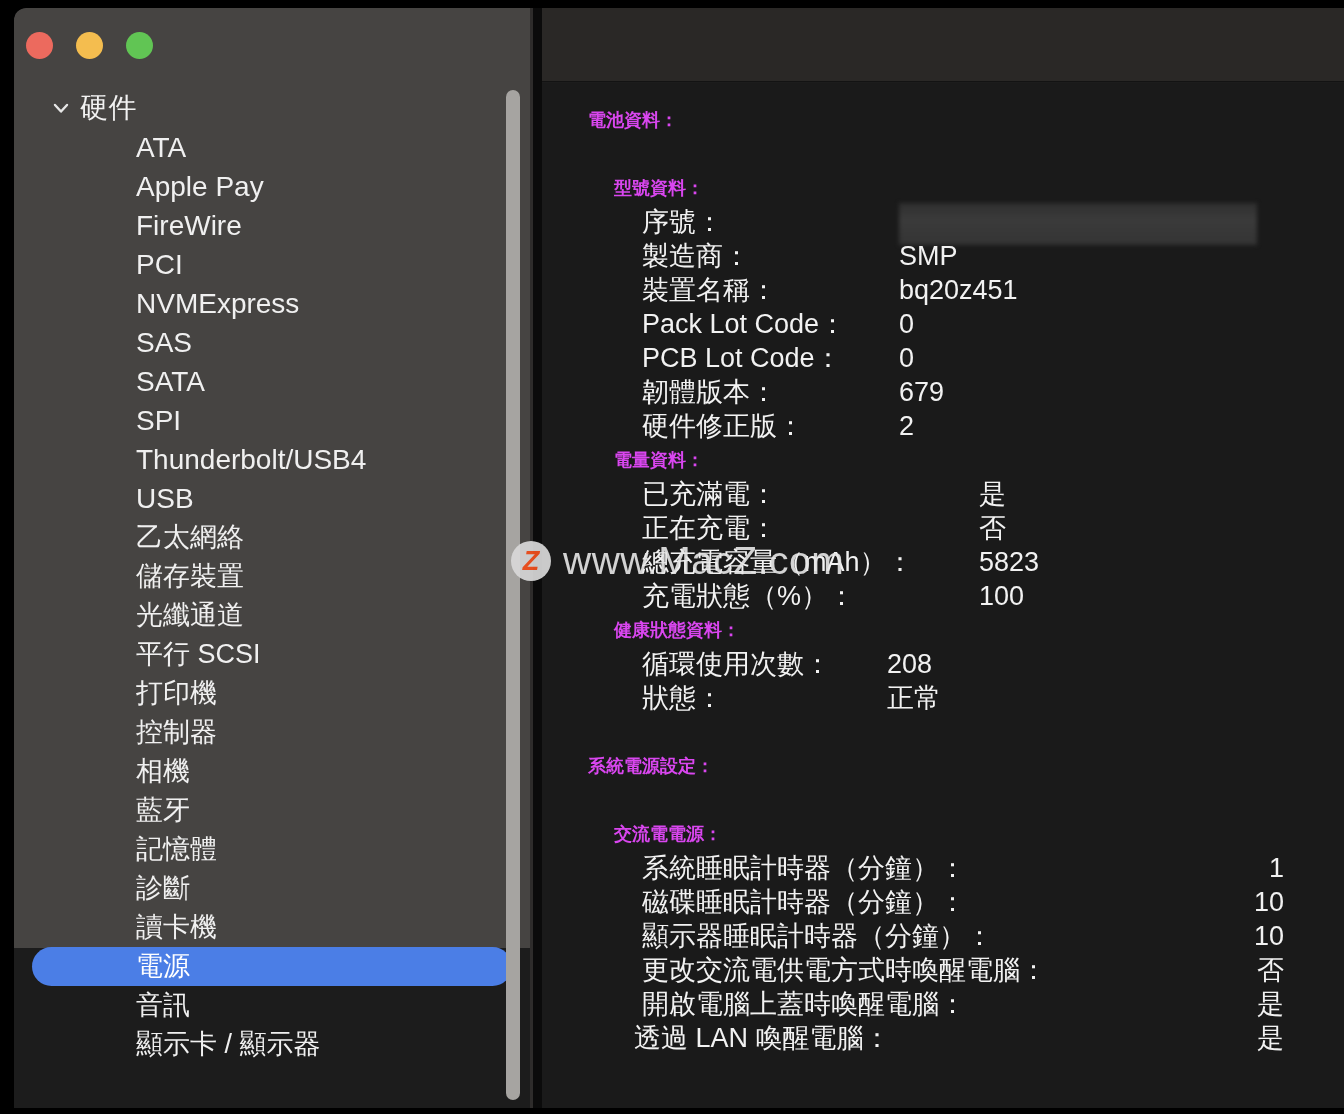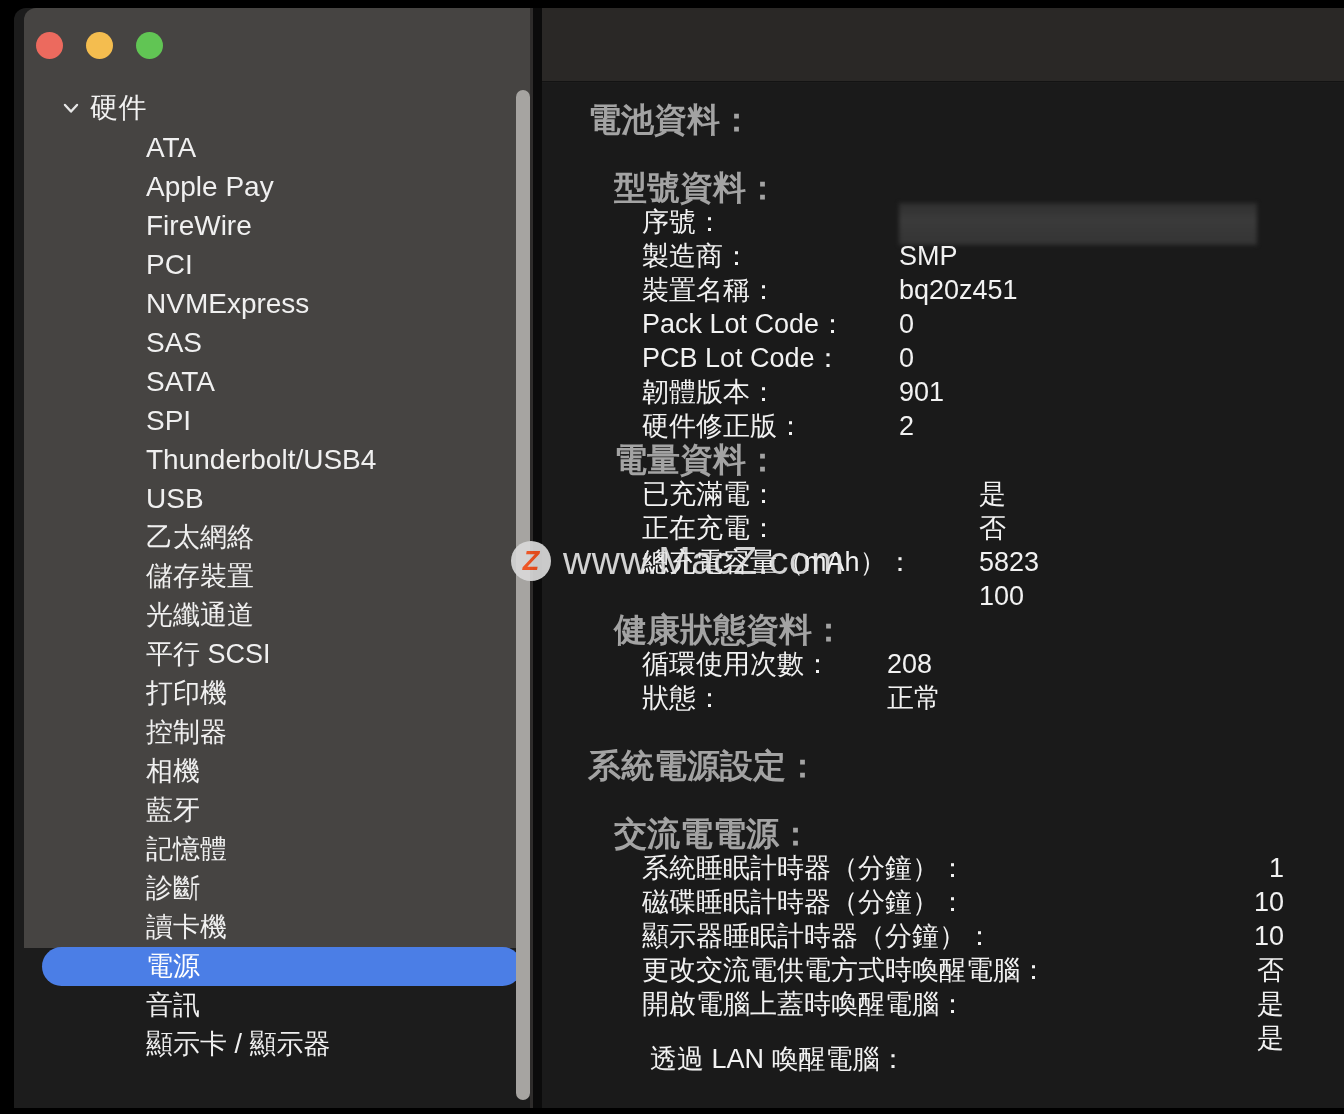--- a/index.html
+++ b/index.html
@@ -18,21 +18,20 @@
     border-radius:12px 0 0 0;
     overflow:hidden;
   }
 
   
   .sidebar{
     position:absolute; left:0; top:0;
     width:516px; height:940px;
     background:#464442;
     border-radius:12px 0 0 0;
-    margin-left:10px;
   }
   .traffic{
     position:absolute; left:12px; top:24px;
     display:flex; gap:23px;
   }
   .light{ width:27px; height:27px; border-radius:50%; display:block; }
   .light.red{ background:#ec6a5e; }
   .light.yellow{ background:#f4bd4f; }
   .light.green{ background:#61c554; }
 
@@ -104,21 +103,21 @@
   }
 
   .row{
     position:relative; height:34px; white-space:nowrap;
     color:#f2f2f2; font-size:27px; line-height:34px;
   }
   .row .k{ position:absolute; left:0; top:0; }
   .row .v{ position:absolute; top:0; }
 
   .sec-title{
-    color:#a3a3a3; font-size:33px; font-weight:700; line-height:34px;
+    color:#d946ef; font-size:18px; font-weight:700; line-height:34px;
   }
   .lvl1{ padding-left:46px; }
   .lvl2{ padding-left:72px; }
   .lvl3{ padding-left:103px; }
 
   
   .redact{
     position:absolute;
     background:linear-gradient(180deg,#2f2f2f 0%,#3b3b3b 40%,#343434 100%);
     filter:blur(2px);
@@ -270,40 +269,41 @@
           <div class="row lvl3">
             <span class="k" style="left: 100px;">Pack Lot Code：</span>
             <span class="v" style="left: 357px;">0</span>
           </div>
           <div class="row lvl3">
             <span class="k" style="left: 100px;">PCB Lot Code：</span>
             <span class="v" style="left: 357px;">0</span>
           </div>
           <div class="row lvl3">
             <span class="k" style="left: 100px;">韌體版本：</span>
-            <span class="v" style="left: 357px;">901</span>
+            <span class="v" style="left: 357px;">679</span>
           </div>
           <div class="row lvl3">
             <span class="k" style="left: 100px;">硬件修正版：</span>
             <span class="v" style="left: 357px;">2</span>
           </div>
           <div class="row sec-title lvl2">電量資料：</div>
           <div class="row lvl3">
             <span class="k" style="left: 100px; text-align: right;">已充滿電：</span>
             <span class="v" style="left: 437px;">是</span>
           </div>
           <div class="row lvl3">
             <span class="k" style="left: 100px;">正在充電：</span>
             <span class="v" style="left: 437px;">否</span>
           </div>
           <div class="row lvl3">
             <span class="k" style="left: 100px;">總充電容量（mAh）：</span>
             <span class="v" style="left: 437px;">5823</span>
           </div>
           <div class="row lvl3">
+            <span class="k" style="left: 100px;">充電狀態（%）：</span>
             <span class="v" style="left: 437px;">100</span>
           </div>
           <div class="row sec-title lvl2">健康狀態資料：</div>
           <div class="row lvl3">
             <span class="k" style="left: 100px;">循環使用次數：</span>
             <span class="v" style="left: 345px;">208</span>
           </div>
           <div class="row lvl3">
             <span class="k" style="left: 100px;">狀態：</span>
             <span class="v" style="left: 345px;">正常</span>
@@ -326,21 +326,21 @@
           </div>
           <div class="row lvl3">
             <span class="k" style="left: 100px;">更改交流電供電方式時喚醒電腦：</span>
             <span class="v" style="right: 60px; text-align: right;">否</span>
           </div>
           <div class="row lvl3">
             <span class="k" style="left: 100px;">開啟電腦上蓋時喚醒電腦：</span>
             <span class="v" style="right: 60px; text-align: right;">是</span>
           </div>
           <div class="row lvl3">
-            <span class="k" style="left: 108px; margin-top: 21px;">透過 LAN 喚醒電腦：</span>
+            <span class="k" style="left: 92px;">透過 LAN 喚醒電腦：</span>
             <span class="v" style="right: 60px; text-align: right;">是</span>
           </div>
         </div>
     </div>
 
     <div class="watermark">
       <span class="wm-badge">Z</span>
       <span class="wm-text">www.MacZ.com</span>
     </div>
 

